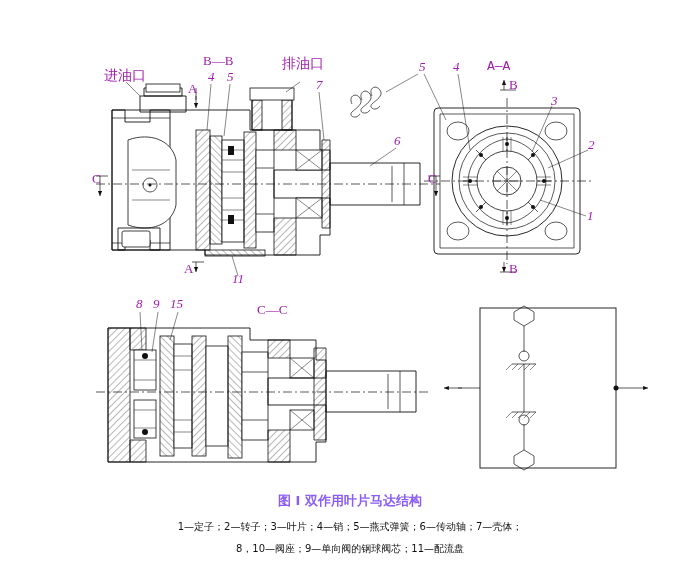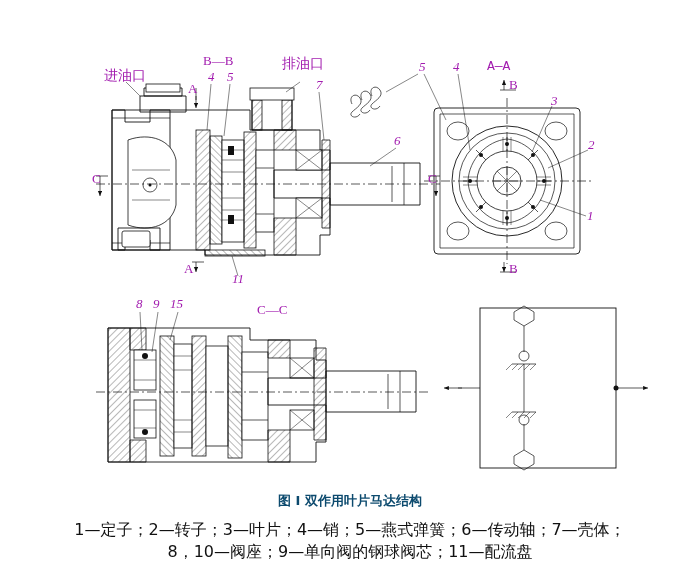--- a/index.html
+++ b/index.html
@@ -25,28 +25,28 @@
   .lbl.cn { font-family: "DejaVu Sans", sans-serif; font-size: 14px; }
   .lbl.num { font-family: "Liberation Serif", serif; font-size: 13px; font-style: italic; }
   .lbl.sec { font-family: "Liberation Serif", serif; font-size: 13px; }
   .caption-title {
     position: absolute;
     left: 0; right: 0;
     text-align: center;
     font-family: "DejaVu Sans", sans-serif;
     font-size: 13px;
     font-weight: bold;
-    color: #0c4a6e;
+    color: #8b5cf6;
   }
   .caption-line {
     position: absolute;
     left: 0; right: 0;
     text-align: center;
     font-family: "DejaVu Sans", sans-serif;
-    font-size: 16px;
+    font-size: 10px;
     color: #111;
   }
   svg.draw { position: absolute; left: 0; top: 0; }
   .hl { stroke: #111; stroke-width: 0.9; fill: none; }
   .thin { stroke: #111; stroke-width: 0.7; fill: none; }
   .vthin { stroke: #111; stroke-width: 0.5; fill: none; }
   .dash { stroke: #111; stroke-width: 0.7; fill: none; stroke-dasharray: 9 3 2 3; }
   .hatchfill { fill: url(#hatchA); stroke: #111; stroke-width: 0.8; }
   .hatchfillB { fill: url(#hatchB); stroke: #111; stroke-width: 0.8; }
   .white { fill: #ffffff; stroke: #111; stroke-width: 0.8; }

